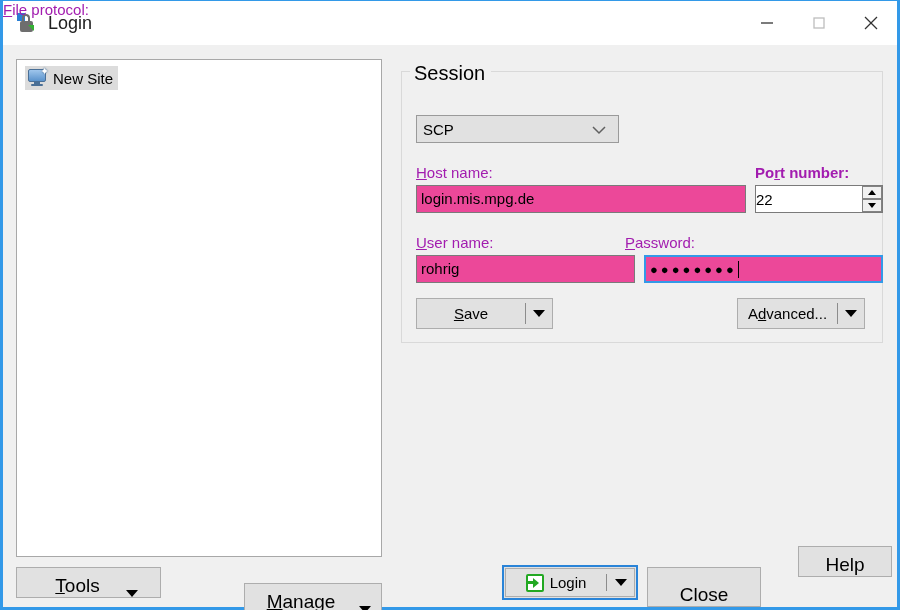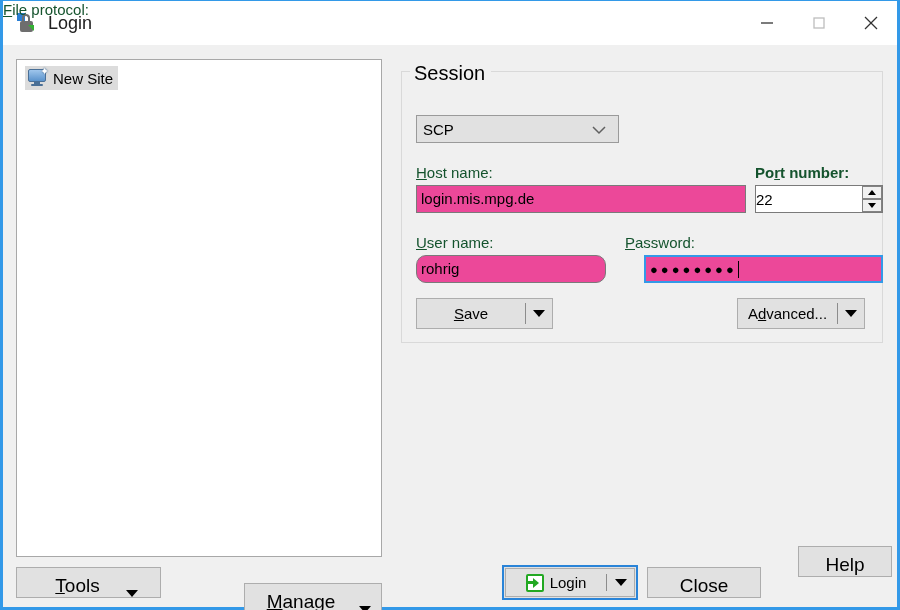--- a/index.html
+++ b/index.html
@@ -208,21 +208,21 @@
     top: 61px;
     background: #f0f0f0;
     padding: 0 6px 0 4px;
     font-size: 20px;
     color: #000000;
   }
 
   .fieldlabel {
     position: absolute;
     font-size: 15px;
-    color: #14532d;
+    color: #a21caf;
     white-space: nowrap;
   }
   .acc { text-decoration: underline; }
 
   .textinput {
     position: absolute;
     box-sizing: border-box;
     background: #ec4899;
     border: 1px solid #7a7a7a;
     font-family: Liberation Sans, sans-serif;
@@ -302,21 +302,21 @@
   }
   .spin-dn-tri {
     width: 0; height: 0;
     border-left: 4px solid transparent;
     border-right: 4px solid transparent;
     border-top: 5px solid #000000;
   }
 
   
   #username-label { left: 413px; top: 233px; }
-  #username-input { left: 413px; top: 254px; width: 190px; border-radius: 10px; }
+  #username-input { left: 413px; top: 254px; width: 219px; }
   #password-label { left: 622px; top: 233px; }
   #password-input {
     left: 641px; top: 254px; width: 239px;
     letter-spacing: 0px;
   }
   #password-dots {
     display: inline-block;
     letter-spacing: 3px;
     font-size: 13px;
     vertical-align: 1px;
@@ -428,21 +428,21 @@
   }
   #login-drop {
     width: 27px;
     flex: 0 0 auto;
     display: flex;
     align-items: center;
     justify-content: center;
   }
   #close-button {
     left: 644px; top: 566px;
-    width: 114px; height: 31px;
+    width: 114px; height: 40px;
   }
   #help-button {
     left: 767px; top: 545px;
     width: 94px; height: 31px; margin-left: 28px;
   }
 </style>
 </head>
 <body>
 
 <div id="window">

